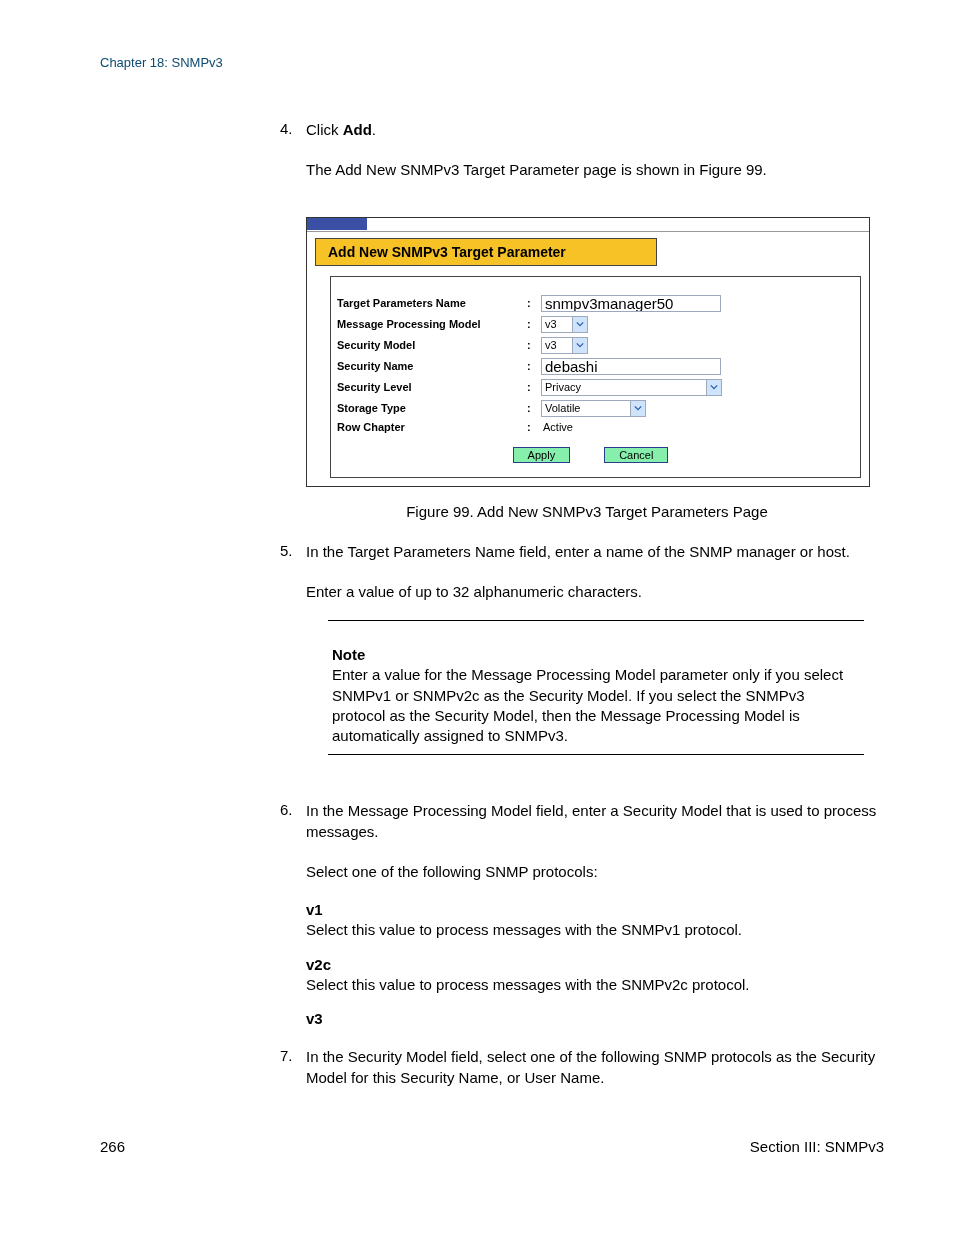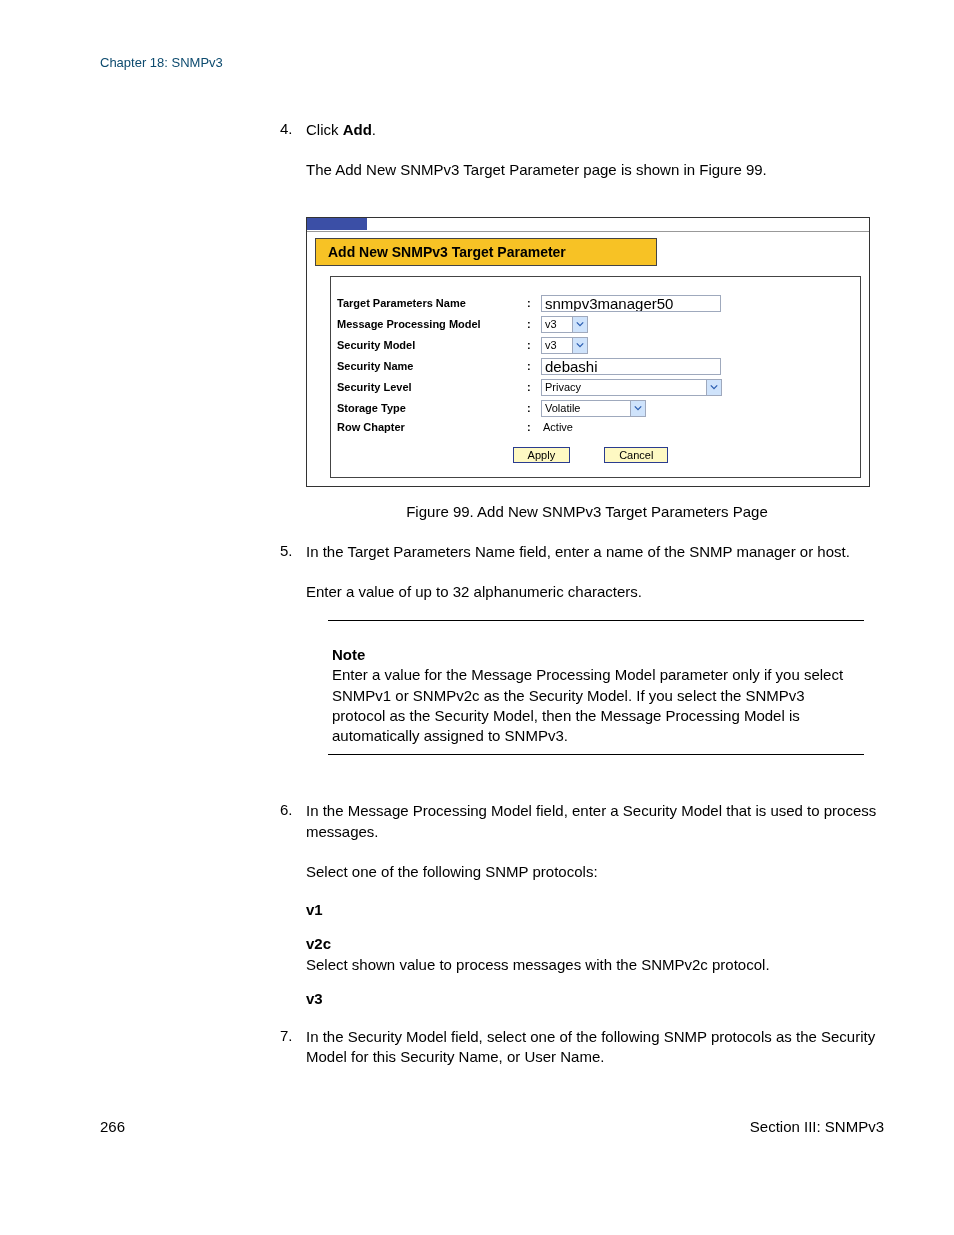--- a/index.html
+++ b/index.html
@@ -131,21 +131,21 @@
     padding-left: 2px;
   }
   .btn-row {
     display: flex;
     justify-content: center;
     gap: 34px;
     margin-top: 14px;
   }
   .btn {
     border: 1px solid #2a3c8f;
-    background: #fef9c3;
+    background: #86efac;
     font-size: 11px;
     padding: 1px 14px;
     font-family: Verdana, Arial, sans-serif;
   }
 
   .fig-caption {
     text-align: center;
     margin: 16px 0 22px 26px;
     width: 562px;
     font-size: 15px;
@@ -299,23 +299,24 @@
       </div>
     </div>
 
     <div class="step">
       <div class="step-num">6.</div>
       <div class="step-body">
         <span>In the Message Processing Model field, enter a Security Model that is used to process messages.</span>
         <div class="para">Select one of the following SNMP protocols:</div>
 
         <div class="sub-bold">v1</div>
+        <div class="sub-desc">Select this value to process messages with the SNMPv1 protocol.</div>
 
         <div class="sub-bold">v2c</div>
-        <div class="sub-desc">Select shown value to process messages with the SNMPv2c protocol.</div>
+        <div class="sub-desc">Select this value to process messages with the SNMPv2c protocol.</div>
 
         <div class="sub-bold">v3</div>
       </div>
     </div>
 
     <div class="step" style="margin-top:16px">
       <div class="step-num">7.</div>
       <div class="step-body">In the Security Model field, select one of the following SNMP protocols as the Security Model for this Security Name, or User Name.</div>
     </div>
 

